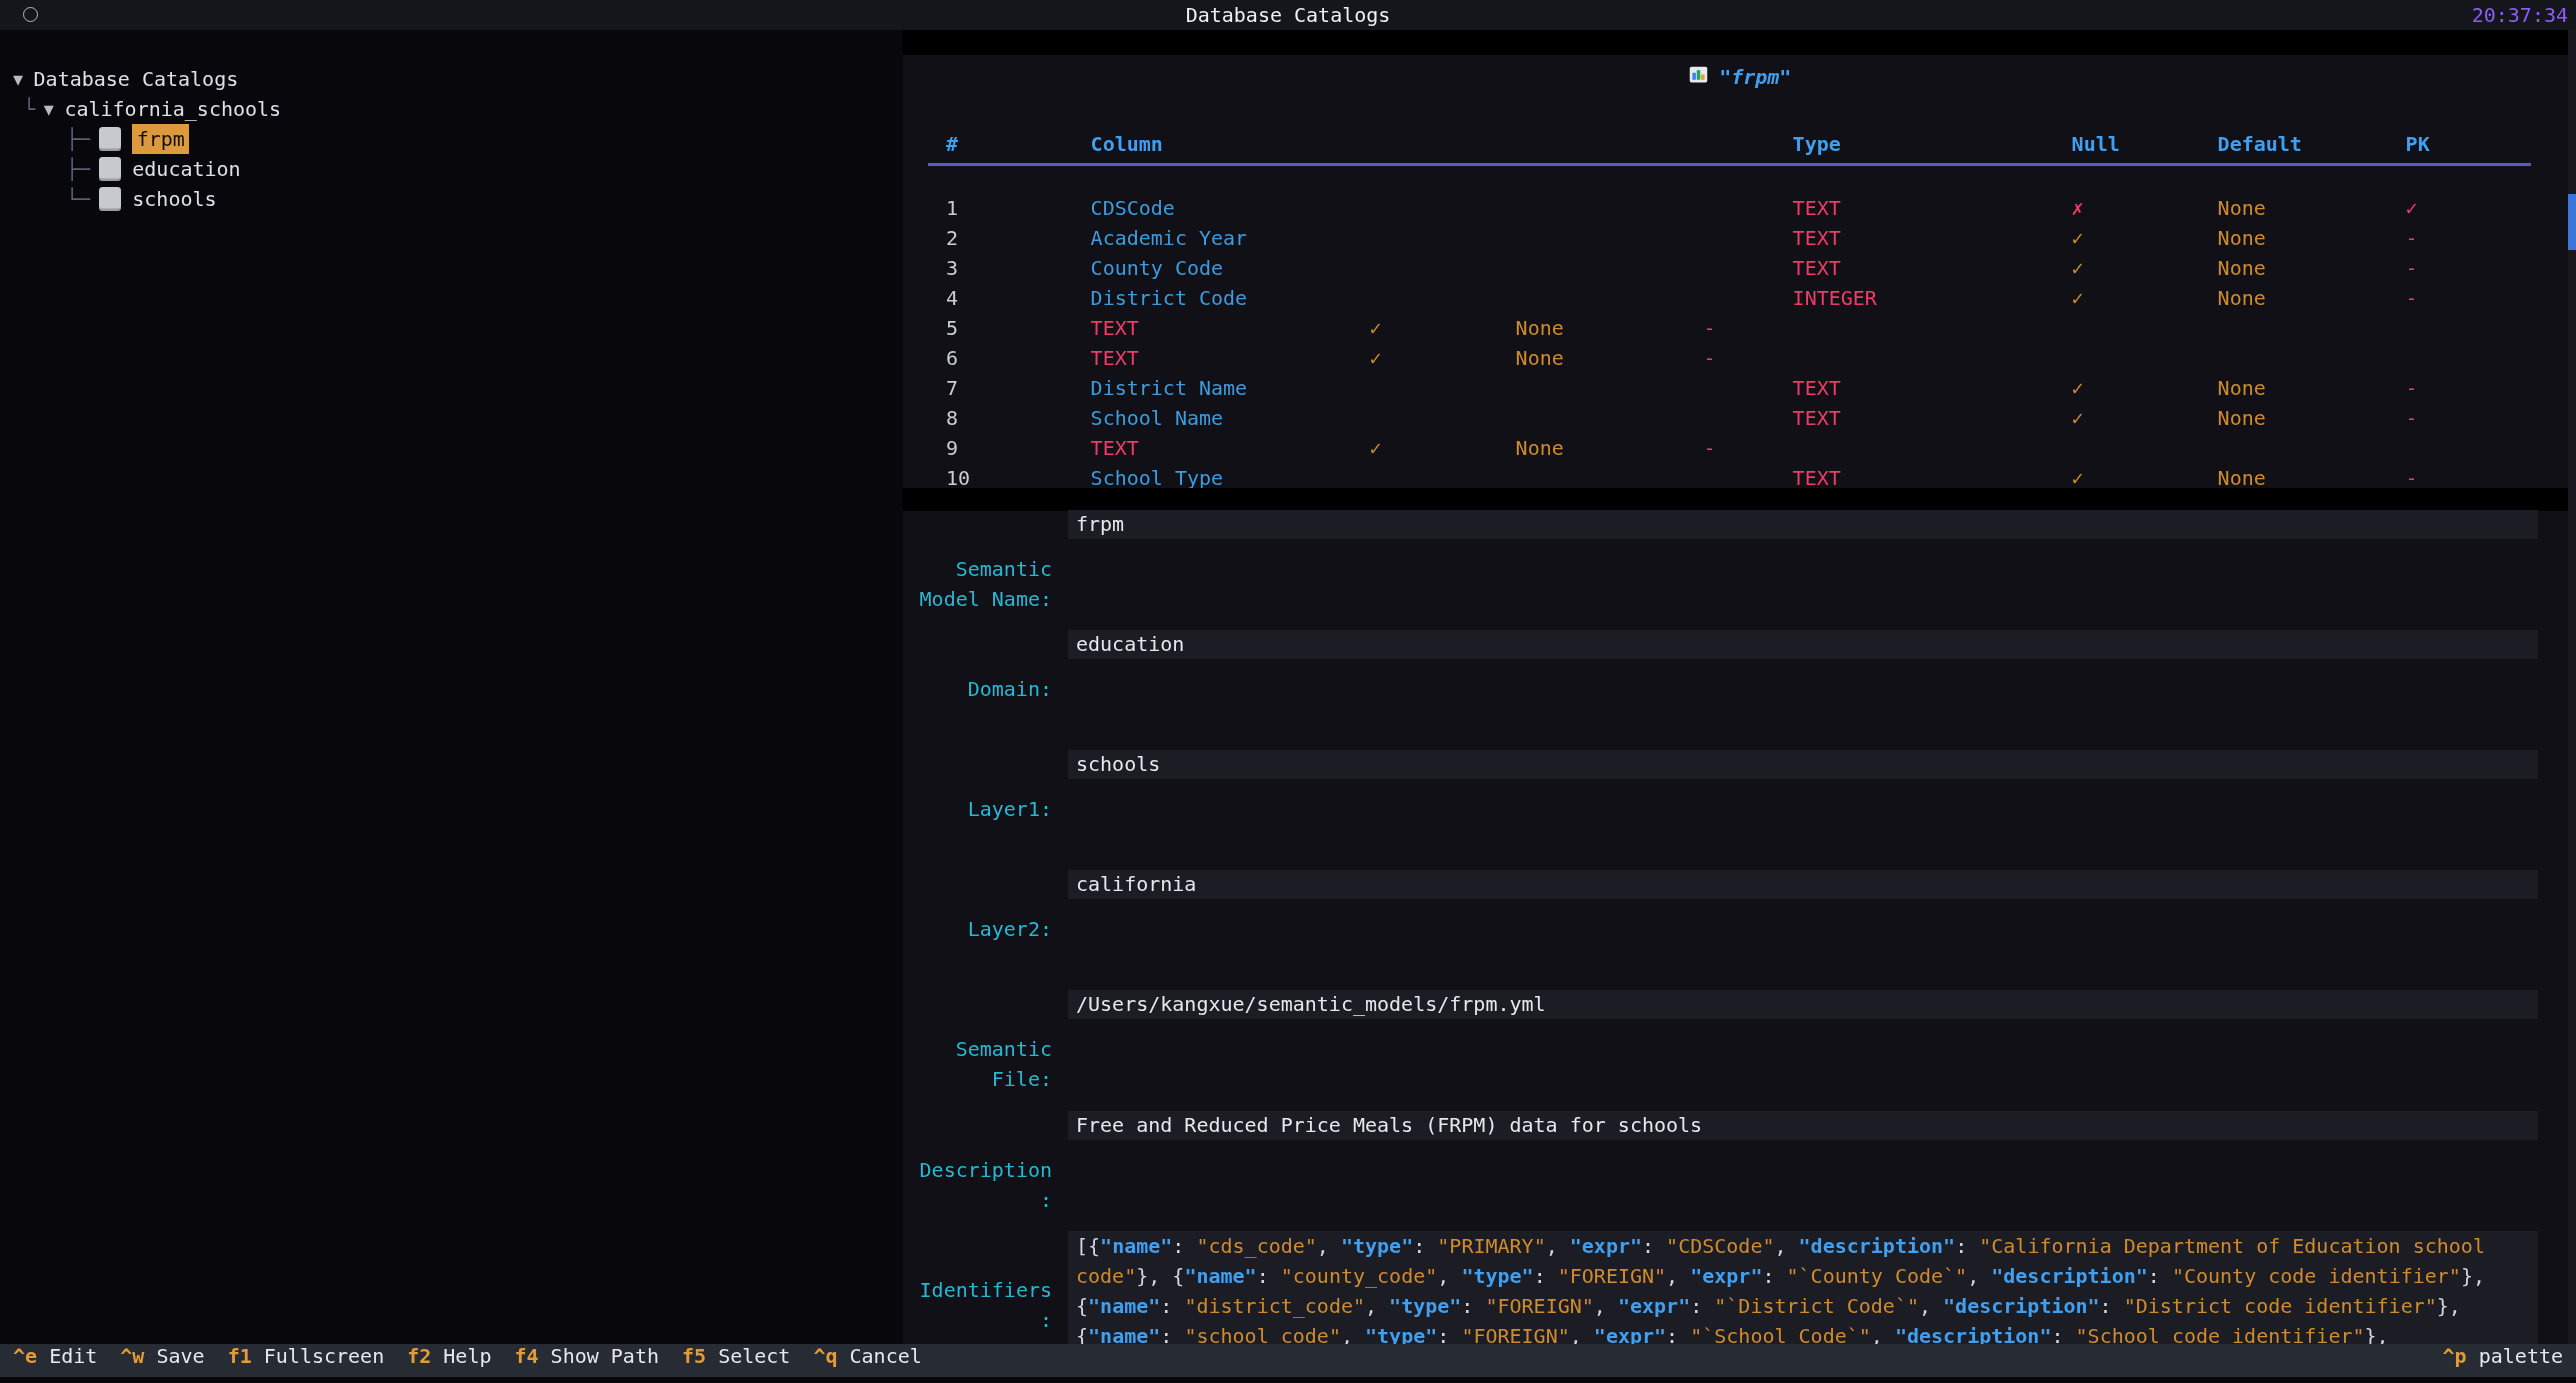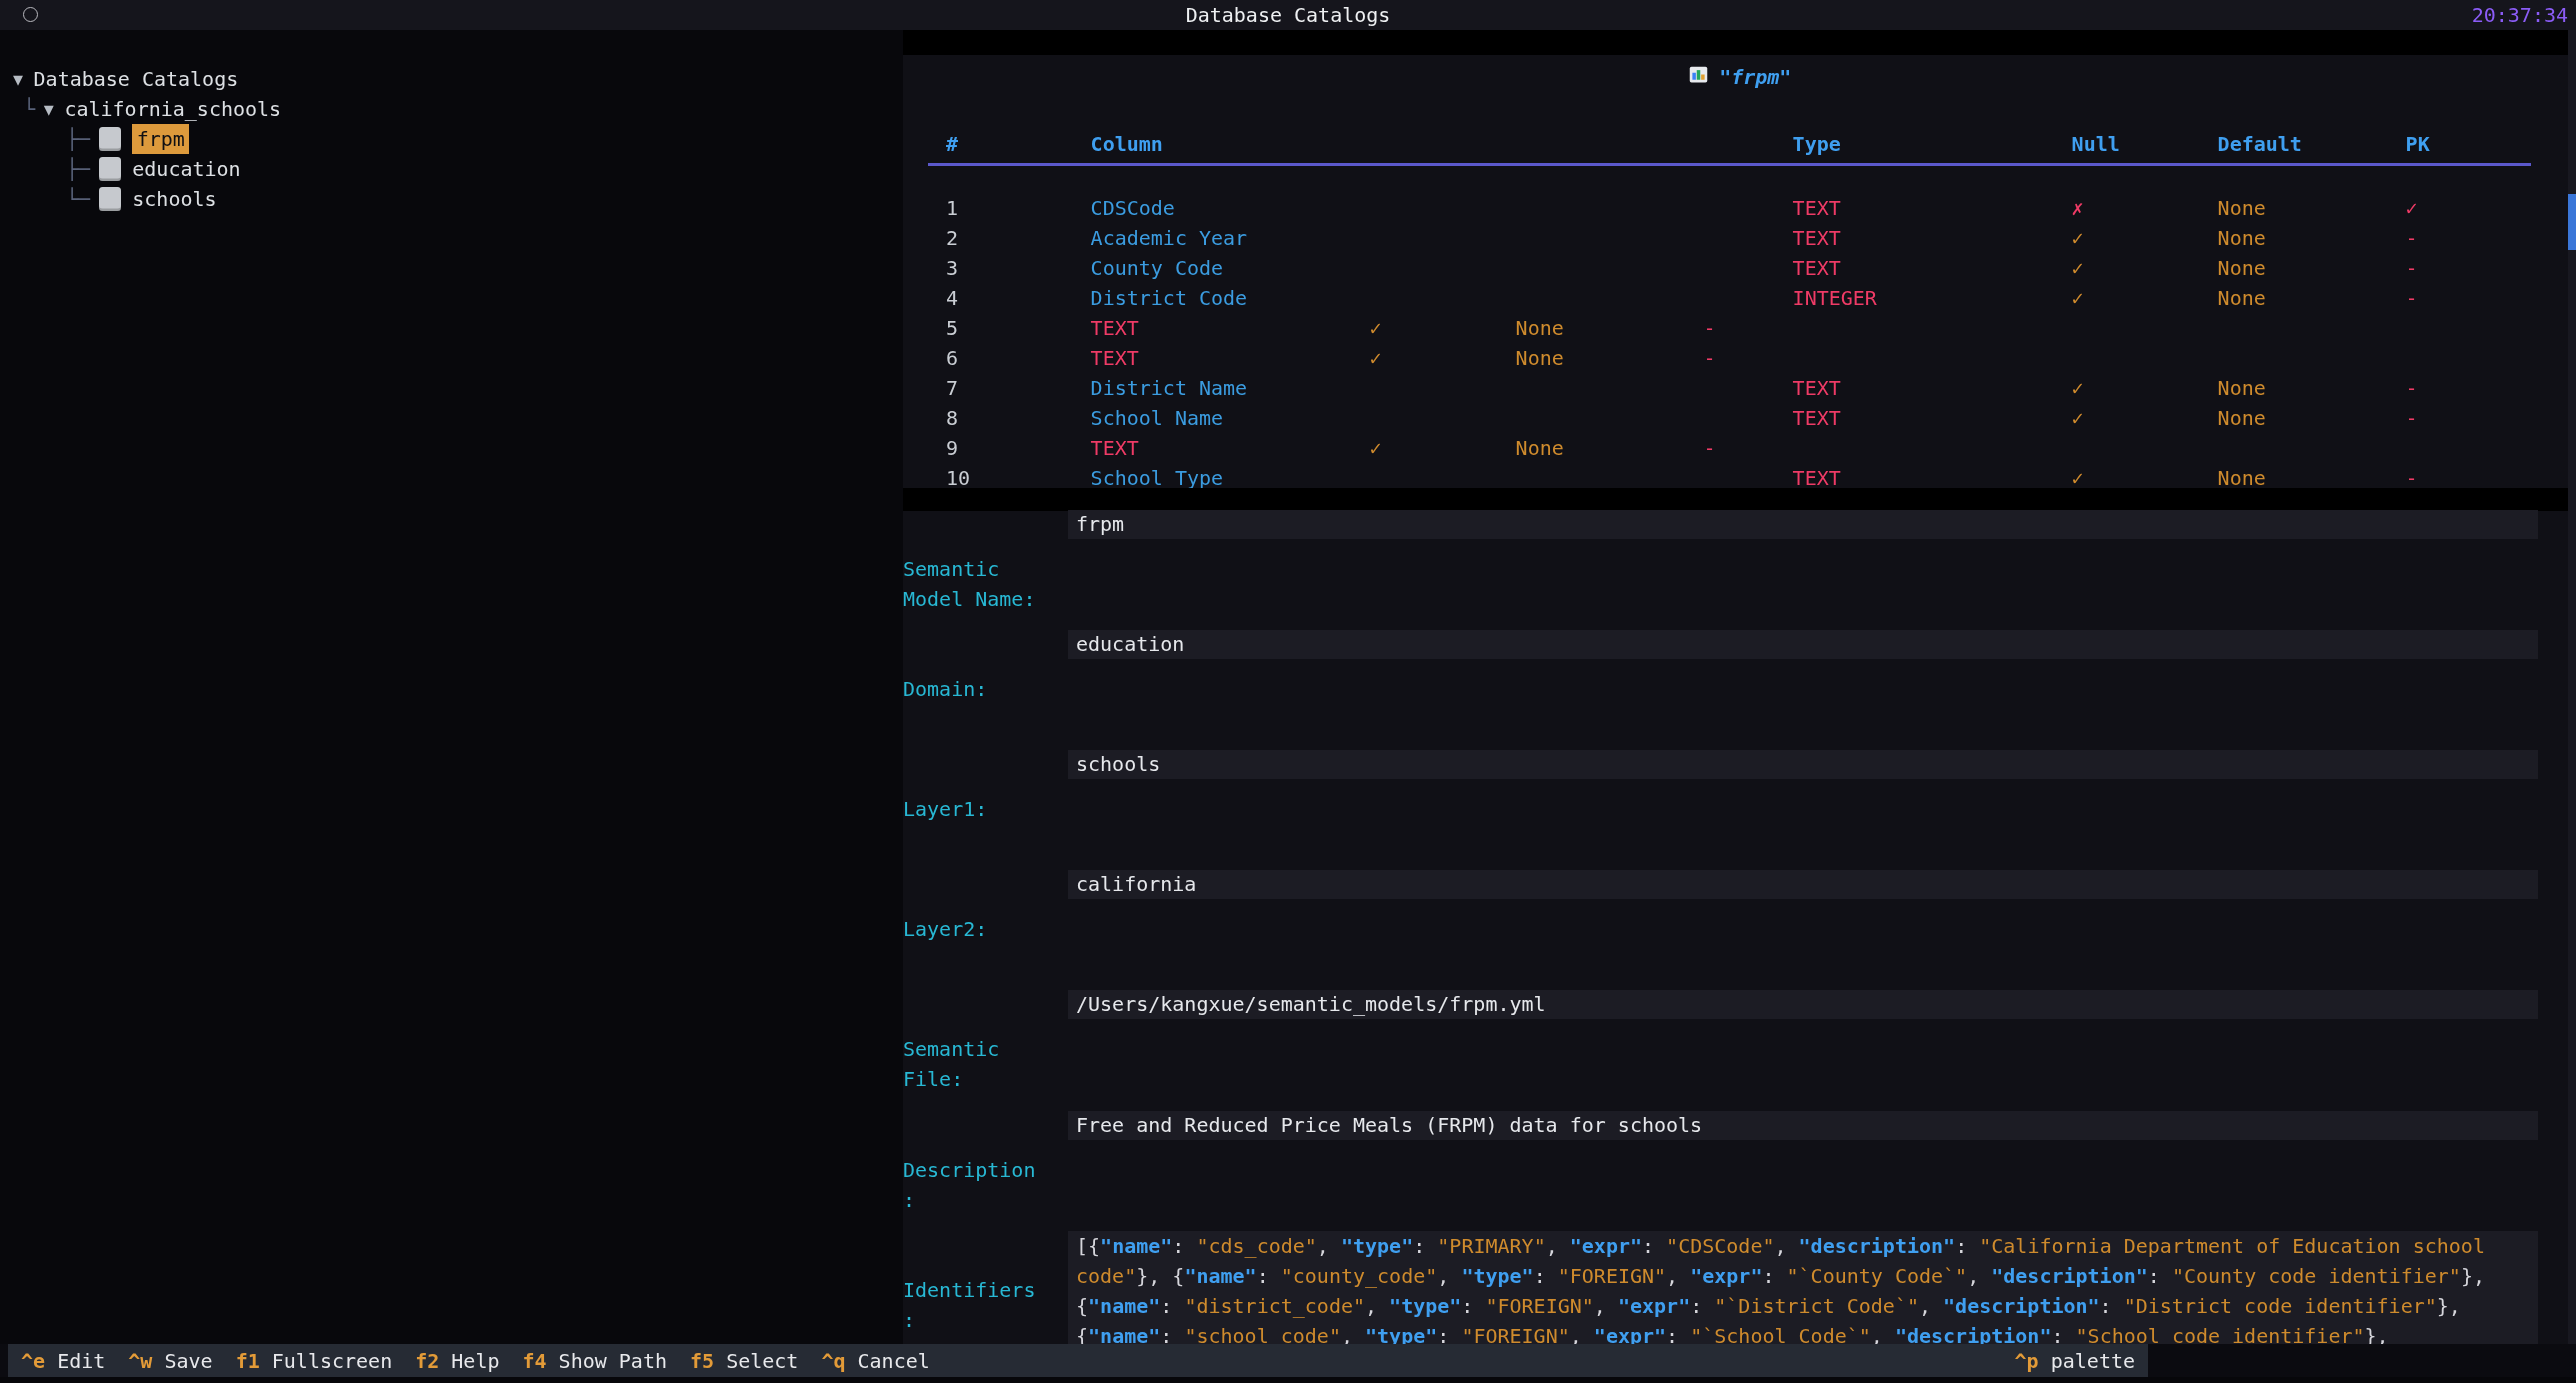--- a/index.html
+++ b/index.html
@@ -36,33 +36,33 @@
   .c-name{width:702px;color:#3b9ce0}
   .c-type{width:279px;color:#ef3b66}
   .c-null{width:146px}
   .c-null.pos{color:#cf8b2d}
   .c-null.neg{color:#ef3b66}
   .c-def{width:188px;color:#cf8b2d}
   .c-pk{flex:1;color:#ef3b66}
   .band-mid{position:absolute;top:458px;left:0;width:100%;height:23px;background:#000}
 
   .field{position:absolute;left:0;width:100%}
-  .flabel{position:absolute;left:0;top:44px;width:149px;color:#28b8d4;}
+  .flabel{position:absolute;left:0;top:44px;width:149px;color:#28b8d4;text-align:right}
   .flabel-line{line-height:30px}
   .fvalue{position:absolute;left:165px;top:0;width:1470px;height:29px;background:#1c1c24;line-height:29px;padding-left:8px;white-space:pre;color:#e6e8ec}
   .fvalue.multi{height:120px;line-height:30px}
   .jline{height:30px;white-space:pre}
   .tok-k{color:#3f9ff0;font-weight:bold}
   .tok-s{color:#cf8b2d}
   .tok-p{color:#d6d6dc}
 
   .scrollbar{position:absolute;right:0;top:0;width:8px;height:100%;background:#181820}
   .sthumb{position:absolute;top:164px;left:0;width:8px;height:56px;background:#3a76d8}
 
-  .statusbar{position:absolute;left:8px;top:1344px;width:2140px;height:33px;background:#262b34;display:flex;align-items:center;padding:0 13px}
+  .statusbar{position:absolute;left:0;top:1344px;width:2576px;height:33px;background:#262b34;display:flex;align-items:flex-start;padding:0 13px}
   .status-left{display:flex;gap:23px}
   .status-right{margin-left:auto}
   .skey-item{white-space:pre}
   .skey{color:#e39b38;font-weight:bold}
   .slabel{color:#e8e9ec}
   .bottom-strip{position:absolute;left:0;top:1377px;width:2576px;height:6.1px;background:#07070a}
 </style>
 </head>
 <body>
 

